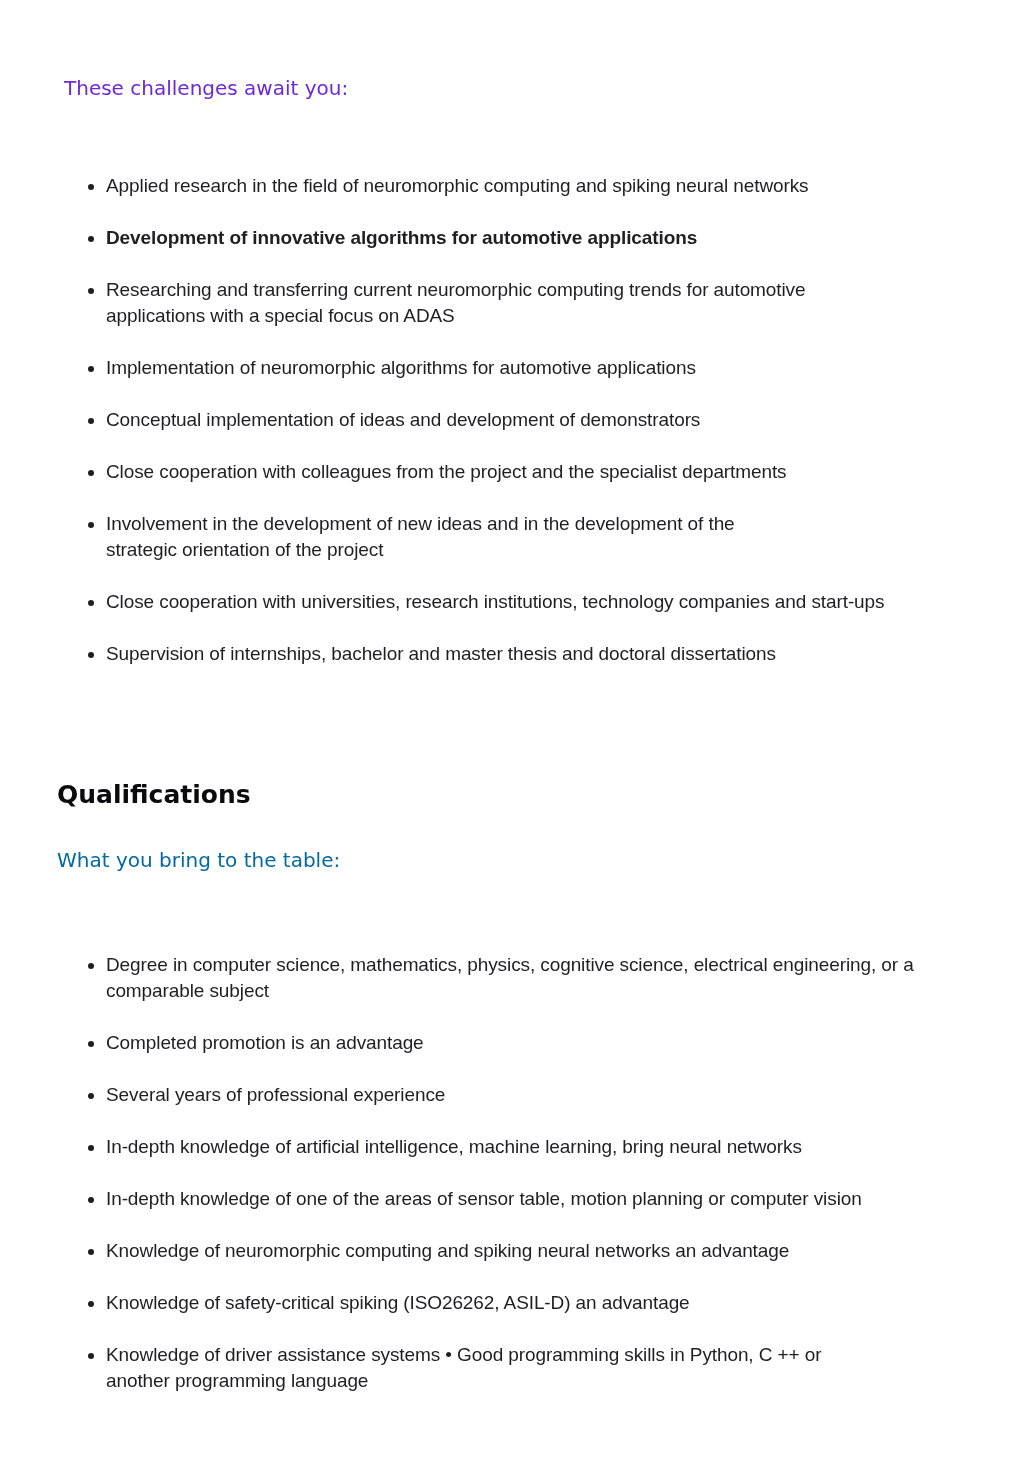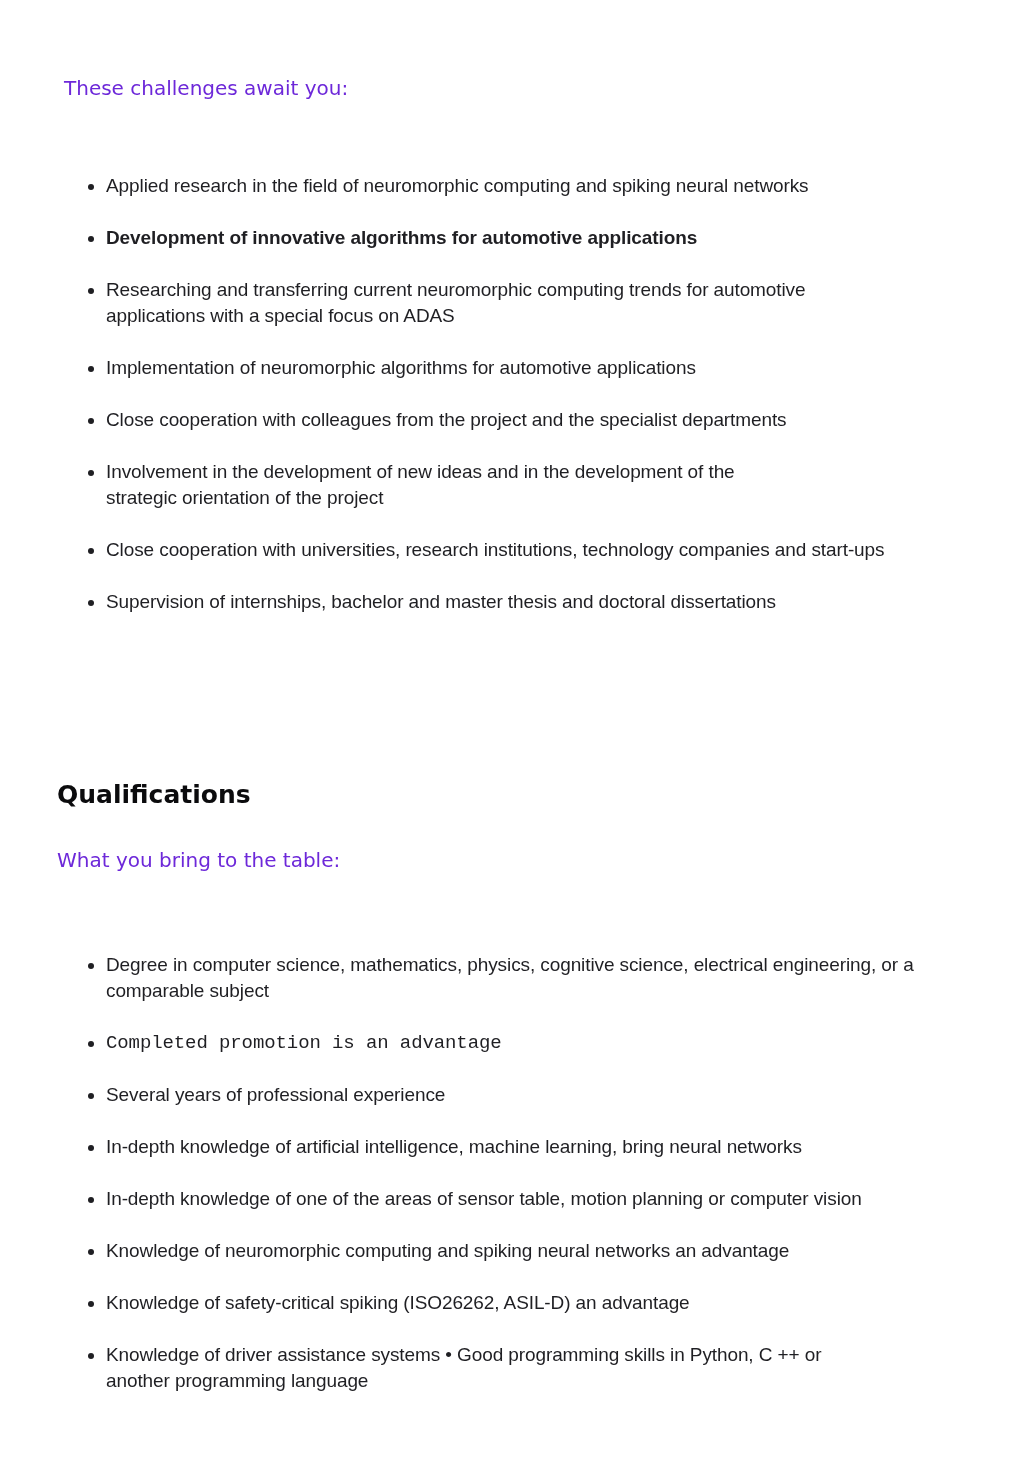--- a/index.html
+++ b/index.html
@@ -34,21 +34,21 @@
       margin: 0;
       color: #0b0b0d;
     }
     .intro2 {
       position: absolute;
       left: 57px;
       top: 847px;
       font-size: 20px;
       line-height: 26px;
       margin: 0;
-      color: #6d28d9;
+      color: #0369a1;
     }
     ul.list {
       position: absolute;
       left: 88px;
       width: 880px;
       margin: 0;
       padding: 0;
       list-style: none;
     }
     ul.list li {
@@ -85,32 +85,33 @@
 </head>
 <body>
 
 <p class="intro">These challenges await you:</p>
 
 <ul class="list" id="challenges">
   <li style="width:790px;"><span class="bullet"></span><span>Applied research in the field of neuromorphic computing and spiking neural networks</span></li>
   <li style="width:790px;font-weight:bold;"><span class="bullet"></span><span>Development of innovative algorithms for automotive applications</span></li>
   <li style="width:775px;"><span class="bullet"></span><span>Researching and transferring current neuromorphic computing trends for automotive applications with a special focus on ADAS</span></li>
   <li style="width:790px;"><span class="bullet"></span><span>Implementation of neuromorphic algorithms for automotive applications</span></li>
+  <li style="width:790px;"><span class="bullet"></span><span>Conceptual implementation of ideas and development of demonstrators</span></li>
   <li style="width:790px;"><span class="bullet"></span><span>Close cooperation with colleagues from the project and the specialist departments</span></li>
   <li style="width:690px;"><span class="bullet"></span><span>Involvement in the development of new ideas and in the development of the strategic orientation of the project</span></li>
   <li style="width:880px;"><span class="bullet"></span><span>Close cooperation with universities, research institutions, technology companies and start-ups</span></li>
   <li style="width:790px;"><span class="bullet"></span><span>Supervision of internships, bachelor and master thesis and doctoral dissertations</span></li>
 </ul>
 
 <h2 class="heading">Qualifications</h2>
 
 <p class="intro2">What you bring to the table:</p>
 
 <ul class="list" id="qualifications">
   <li style="width:870px;"><span class="bullet"></span><span>Degree in computer science, mathematics, physics, cognitive science, electrical engineering, or a comparable subject</span></li>
-  <li style="width:870px;font-family:Liberation Mono, monospace;"><span class="bullet"></span><span>Completed promotion is an advantage</span></li>
+  <li style="width:870px;"><span class="bullet"></span><span>Completed promotion is an advantage</span></li>
   <li style="width:870px;"><span class="bullet"></span><span>Several years of professional experience</span></li>
   <li style="width:870px;"><span class="bullet"></span><span>In-depth knowledge of artificial intelligence, machine learning, bring neural networks</span></li>
   <li style="width:880px;"><span class="bullet"></span><span>In-depth knowledge of one of the areas of sensor table, motion planning or computer vision</span></li>
   <li style="width:870px;"><span class="bullet"></span><span>Knowledge of neuromorphic computing and spiking neural networks an advantage</span></li>
   <li style="width:870px;"><span class="bullet"></span><span>Knowledge of safety-critical spiking (ISO26262, ASIL-D) an advantage</span></li>
   <li style="width:780px;"><span class="bullet"></span><span>Knowledge of driver assistance systems • Good programming skills in Python, C ++ or another programming language</span></li>
 </ul>
 
 </body></html>

